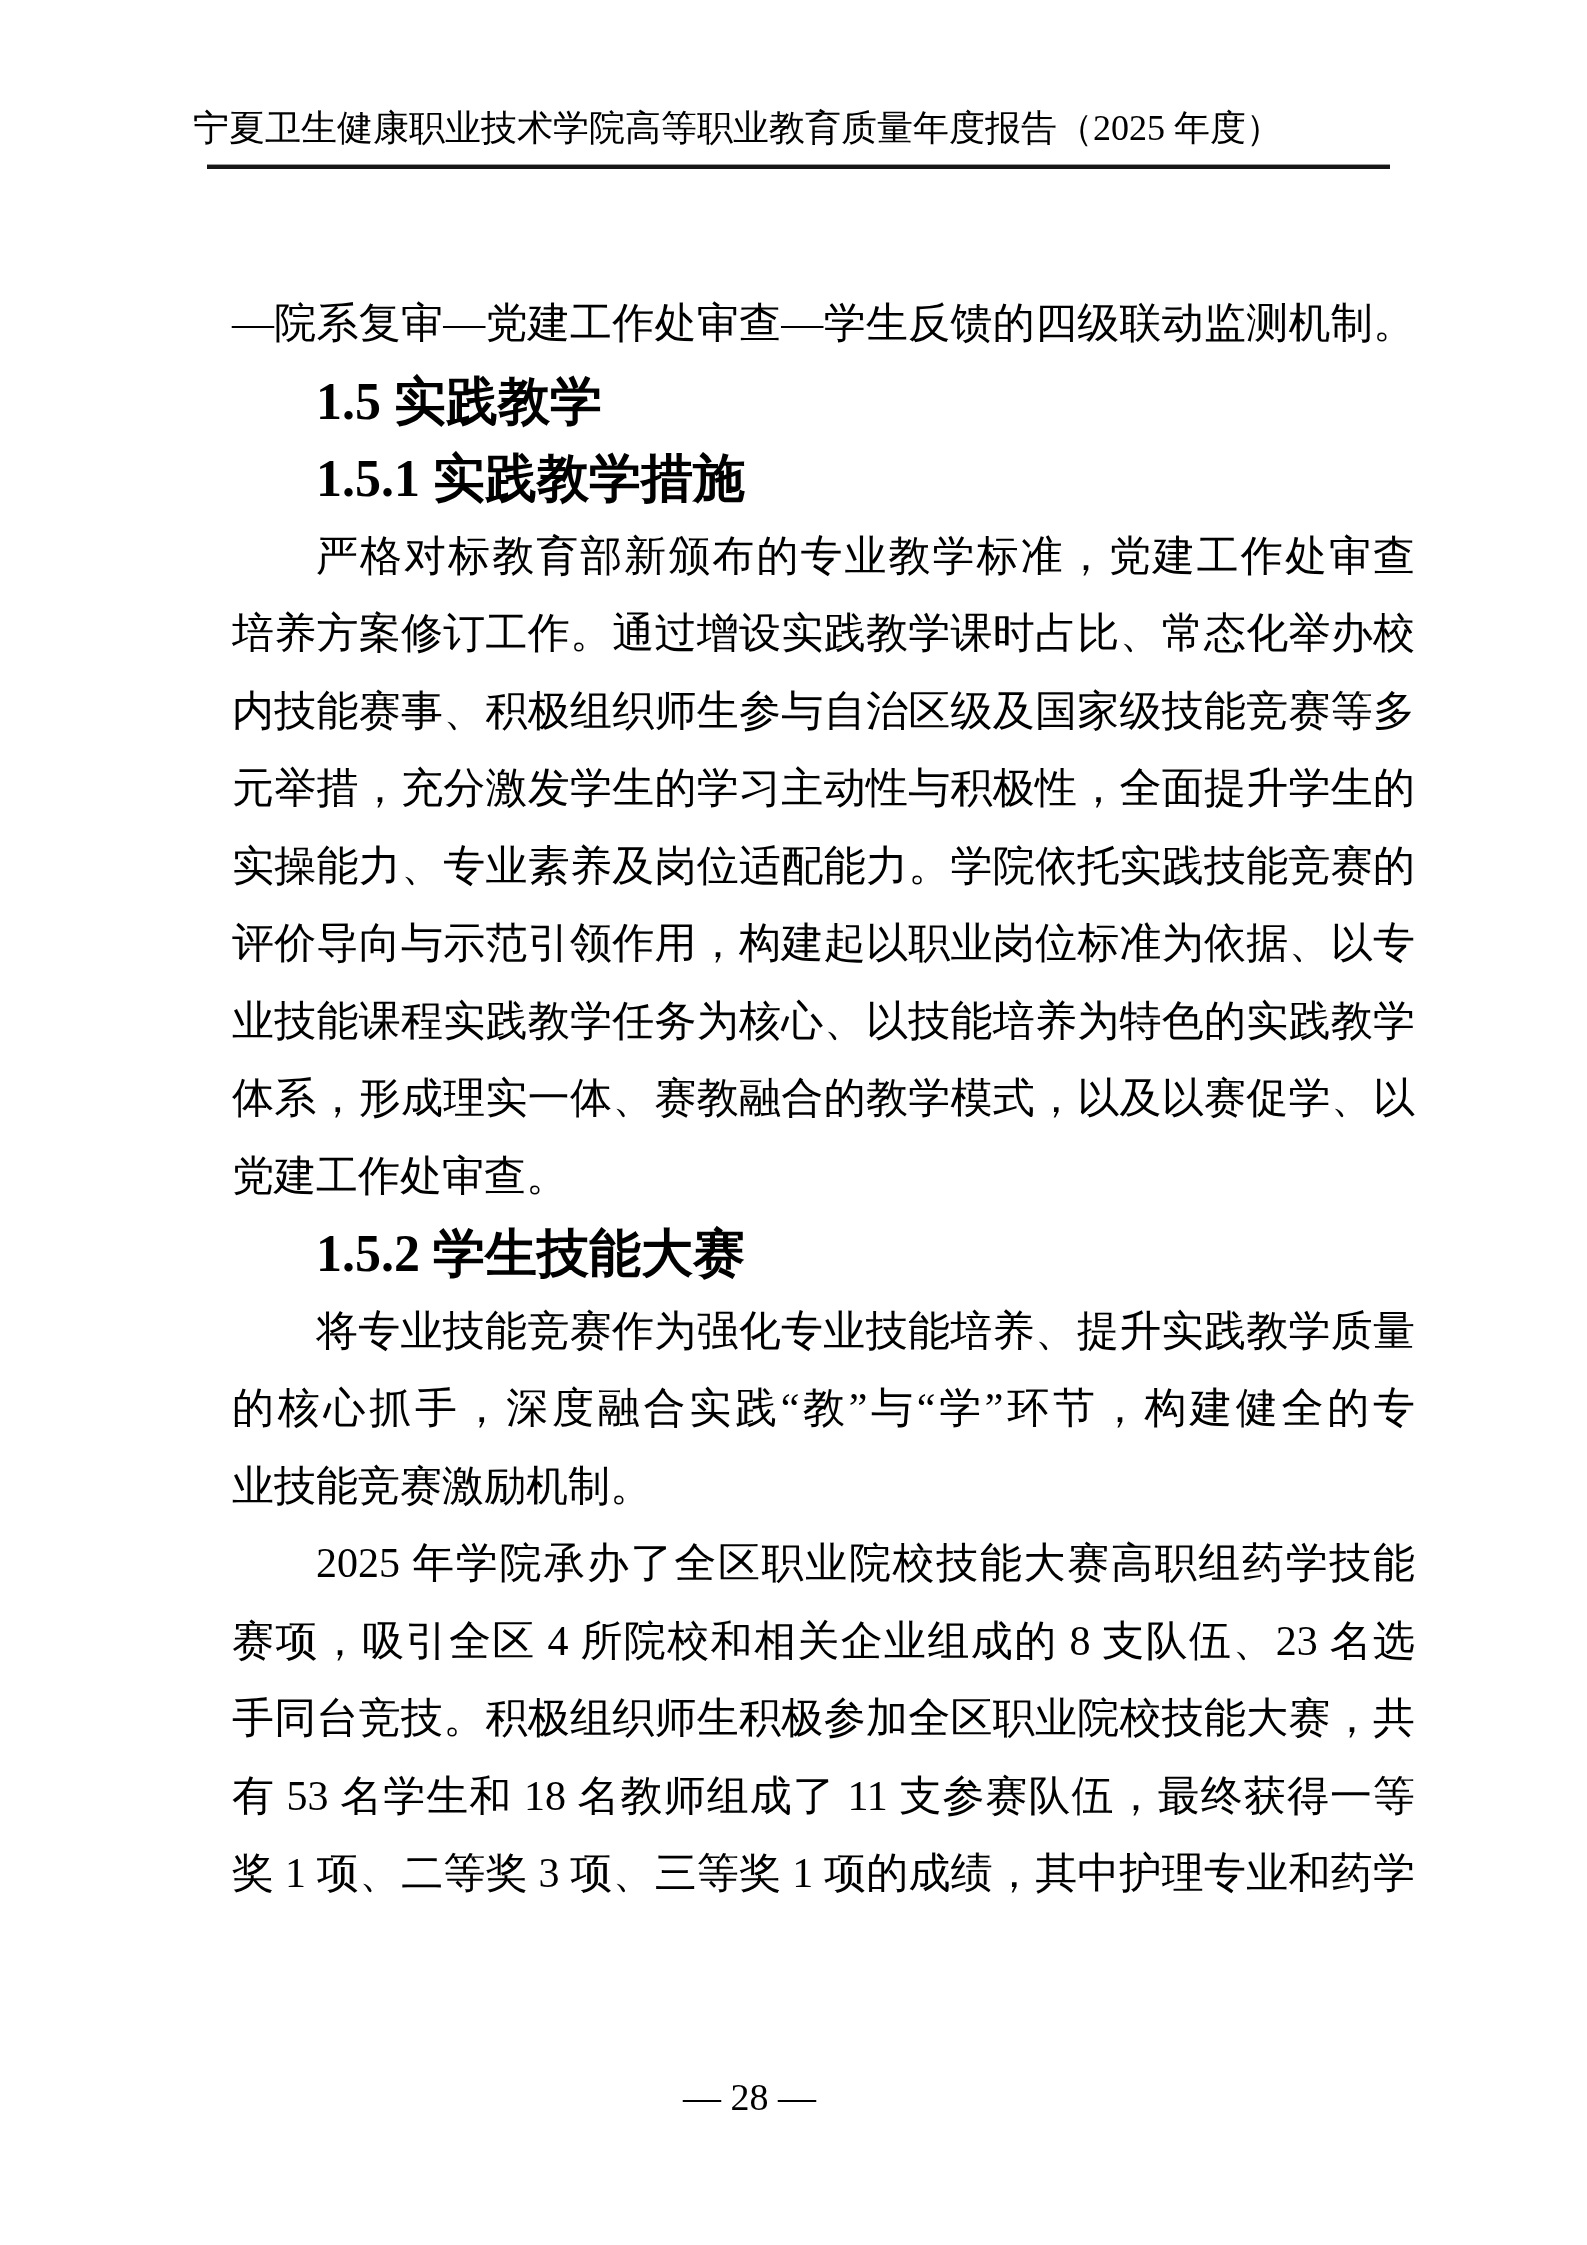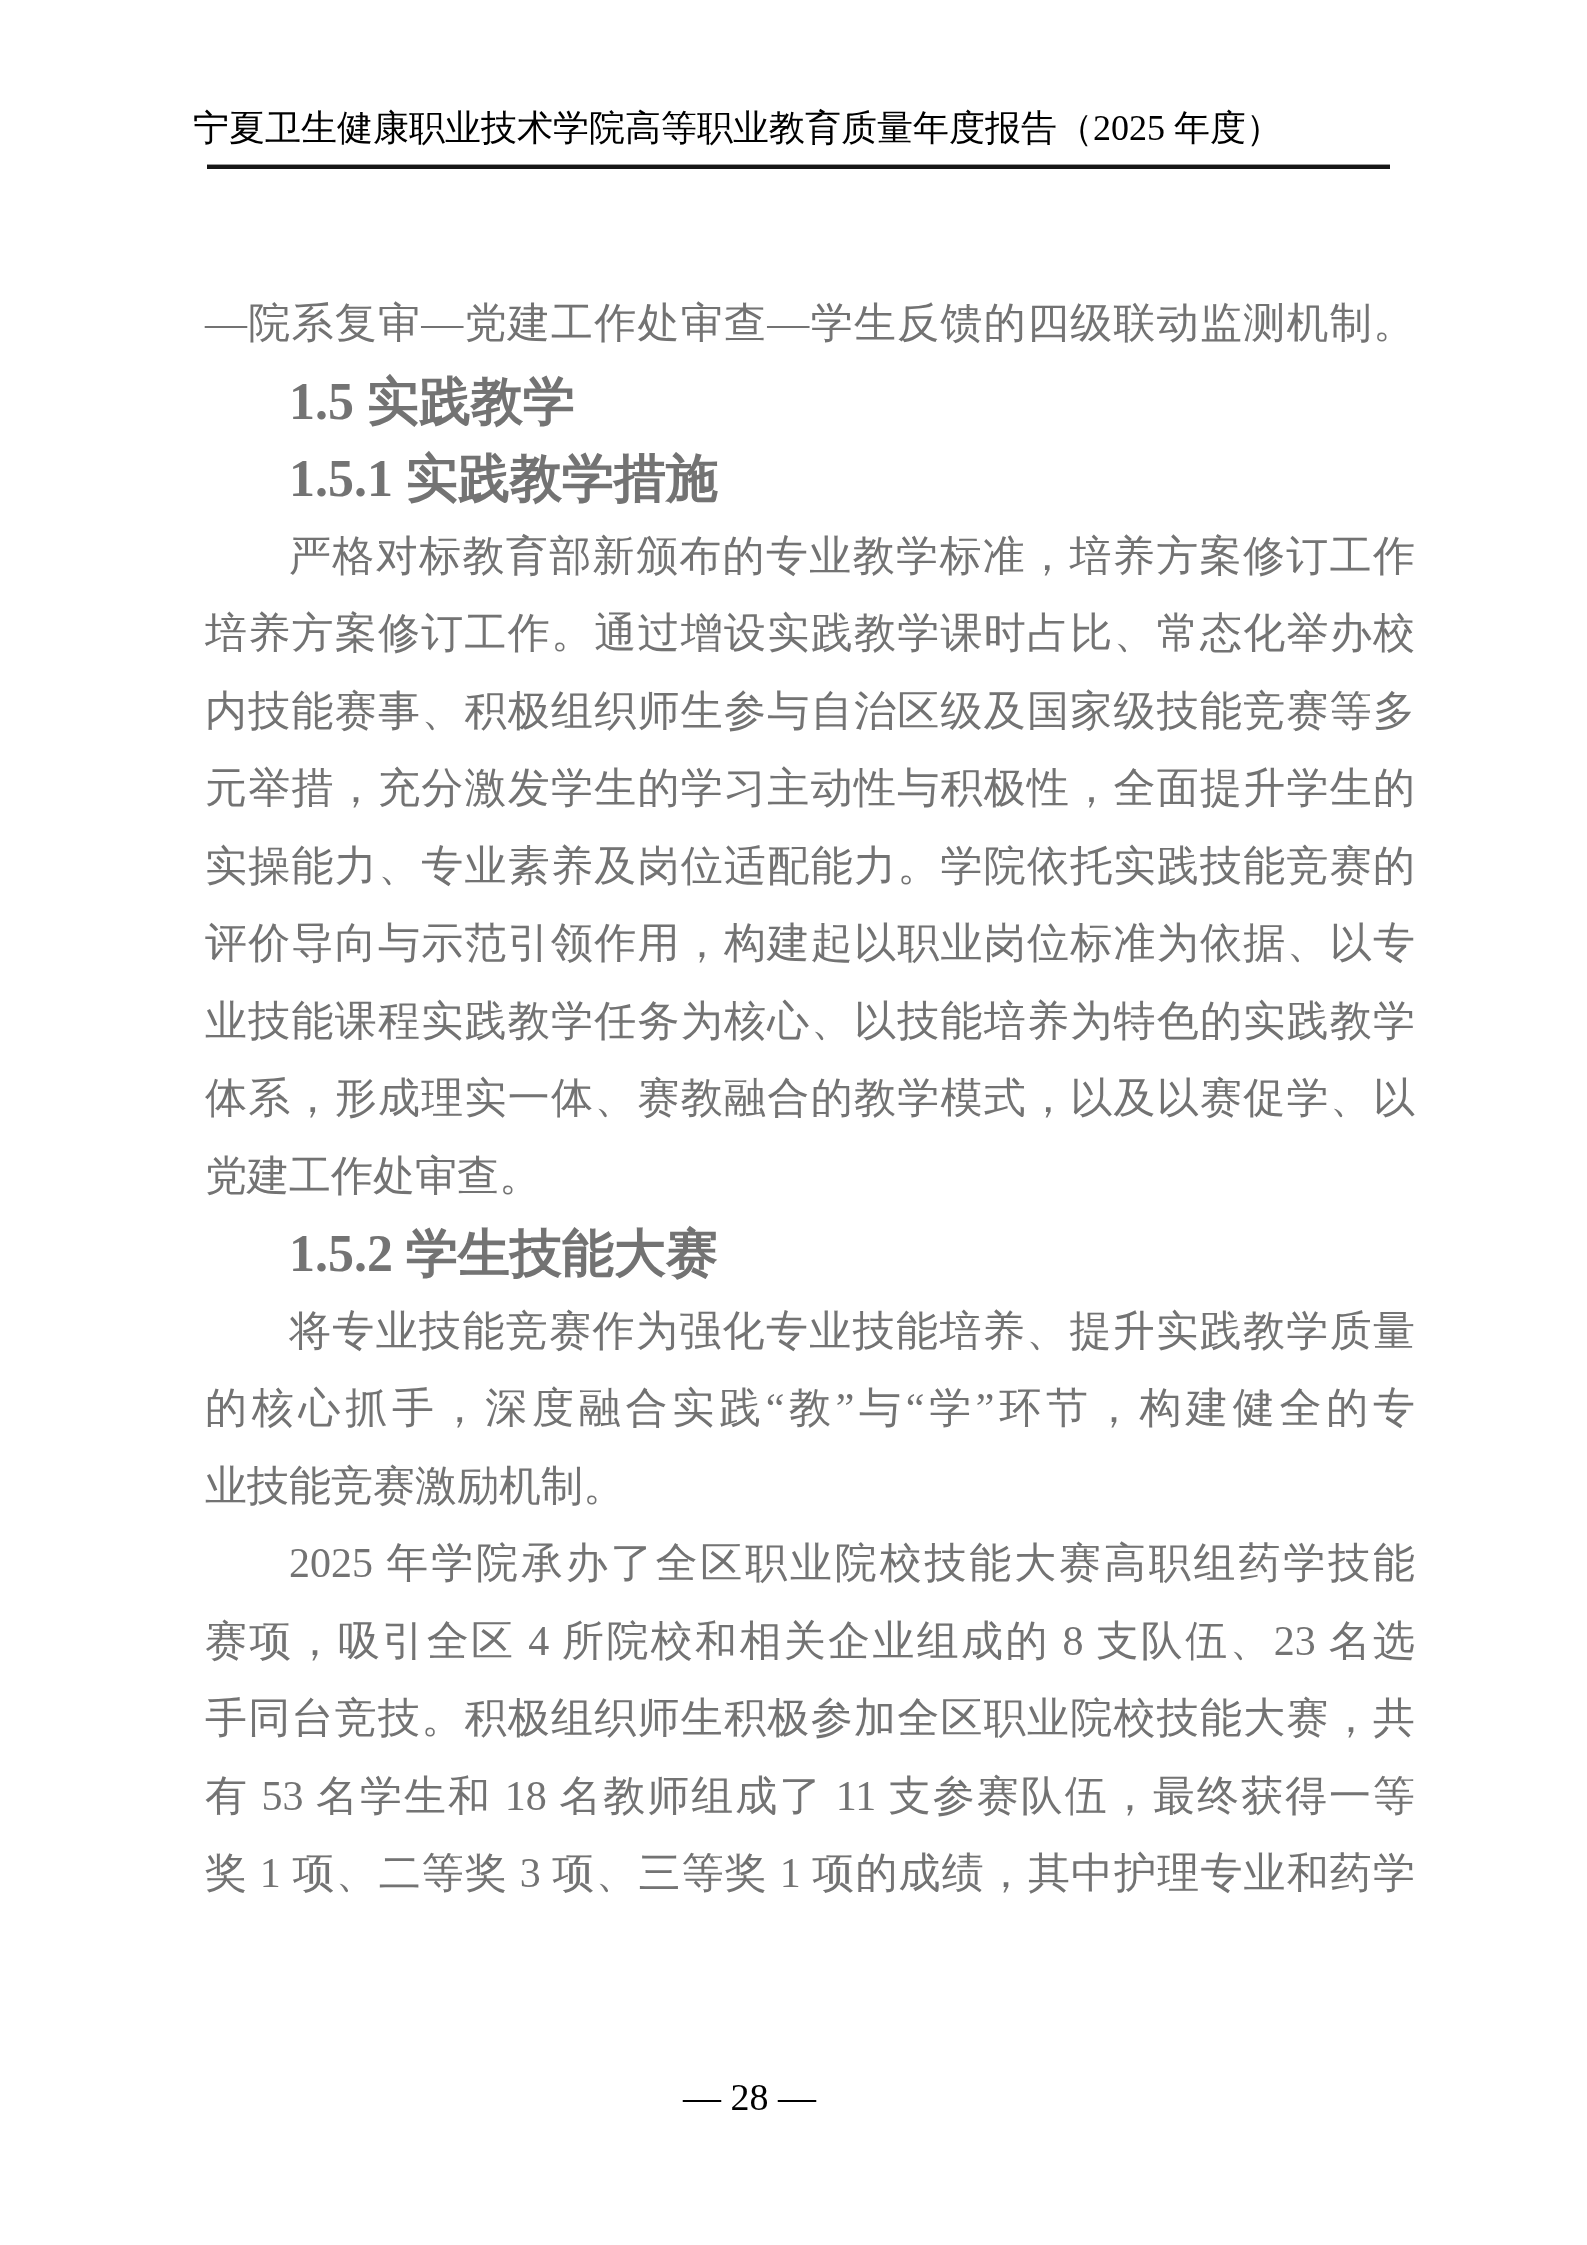--- a/index.html
+++ b/index.html
@@ -41,21 +41,22 @@
     top: 285px;
     left: 205px;
     width: 1210px;
   }
   .ln {
     height: 77.5px;
     line-height: 77.5px;
     font-size: 42px;
     text-align: left;
     white-space: nowrap;
-    color: #737373;
+    color: #000000;
+    margin-left: 27px;
   }
   .ln.j {
     white-space: normal;
     text-align: justify;
     text-align-last: justify;
     text-justify: inter-character;
   }
   .ln.ind {
     text-indent: 84px;
   }
@@ -81,21 +82,21 @@
 <div class="page">
 
   <div class="header-title">宁夏卫生健康职业技术学院高等职业教育质量年度报告（2025 年度）</div>
 
   <div class="header-rule"></div>
 
   <div class="body-block">
     <div class="ln j">—院系复审—党建工作处审查—学生反馈的四级联动监测机制。</div>
     <div class="ln h">1.5 实践教学</div>
     <div class="ln h">1.5.1 实践教学措施</div>
-    <div class="ln j ind">严格对标教育部新颁布的专业教学标准，培养方案修订工作</div>
+    <div class="ln j ind">严格对标教育部新颁布的专业教学标准，党建工作处审查</div>
     <div class="ln j">培养方案修订工作。通过增设实践教学课时占比、常态化举办校</div>
     <div class="ln j">内技能赛事、积极组织师生参与自治区级及国家级技能竞赛等多</div>
     <div class="ln j">元举措，充分激发学生的学习主动性与积极性，全面提升学生的</div>
     <div class="ln j">实操能力、专业素养及岗位适配能力。学院依托实践技能竞赛的</div>
     <div class="ln j">评价导向与示范引领作用，构建起以职业岗位标准为依据、以专</div>
     <div class="ln j">业技能课程实践教学任务为核心、以技能培养为特色的实践教学</div>
     <div class="ln j">体系，形成理实一体、赛教融合的教学模式，以及以赛促学、以</div>
     <div class="ln">党建工作处审查。</div>
     <div class="ln h">1.5.2 学生技能大赛</div>
     <div class="ln j ind">将专业技能竞赛作为强化专业技能培养、提升实践教学质量</div>

